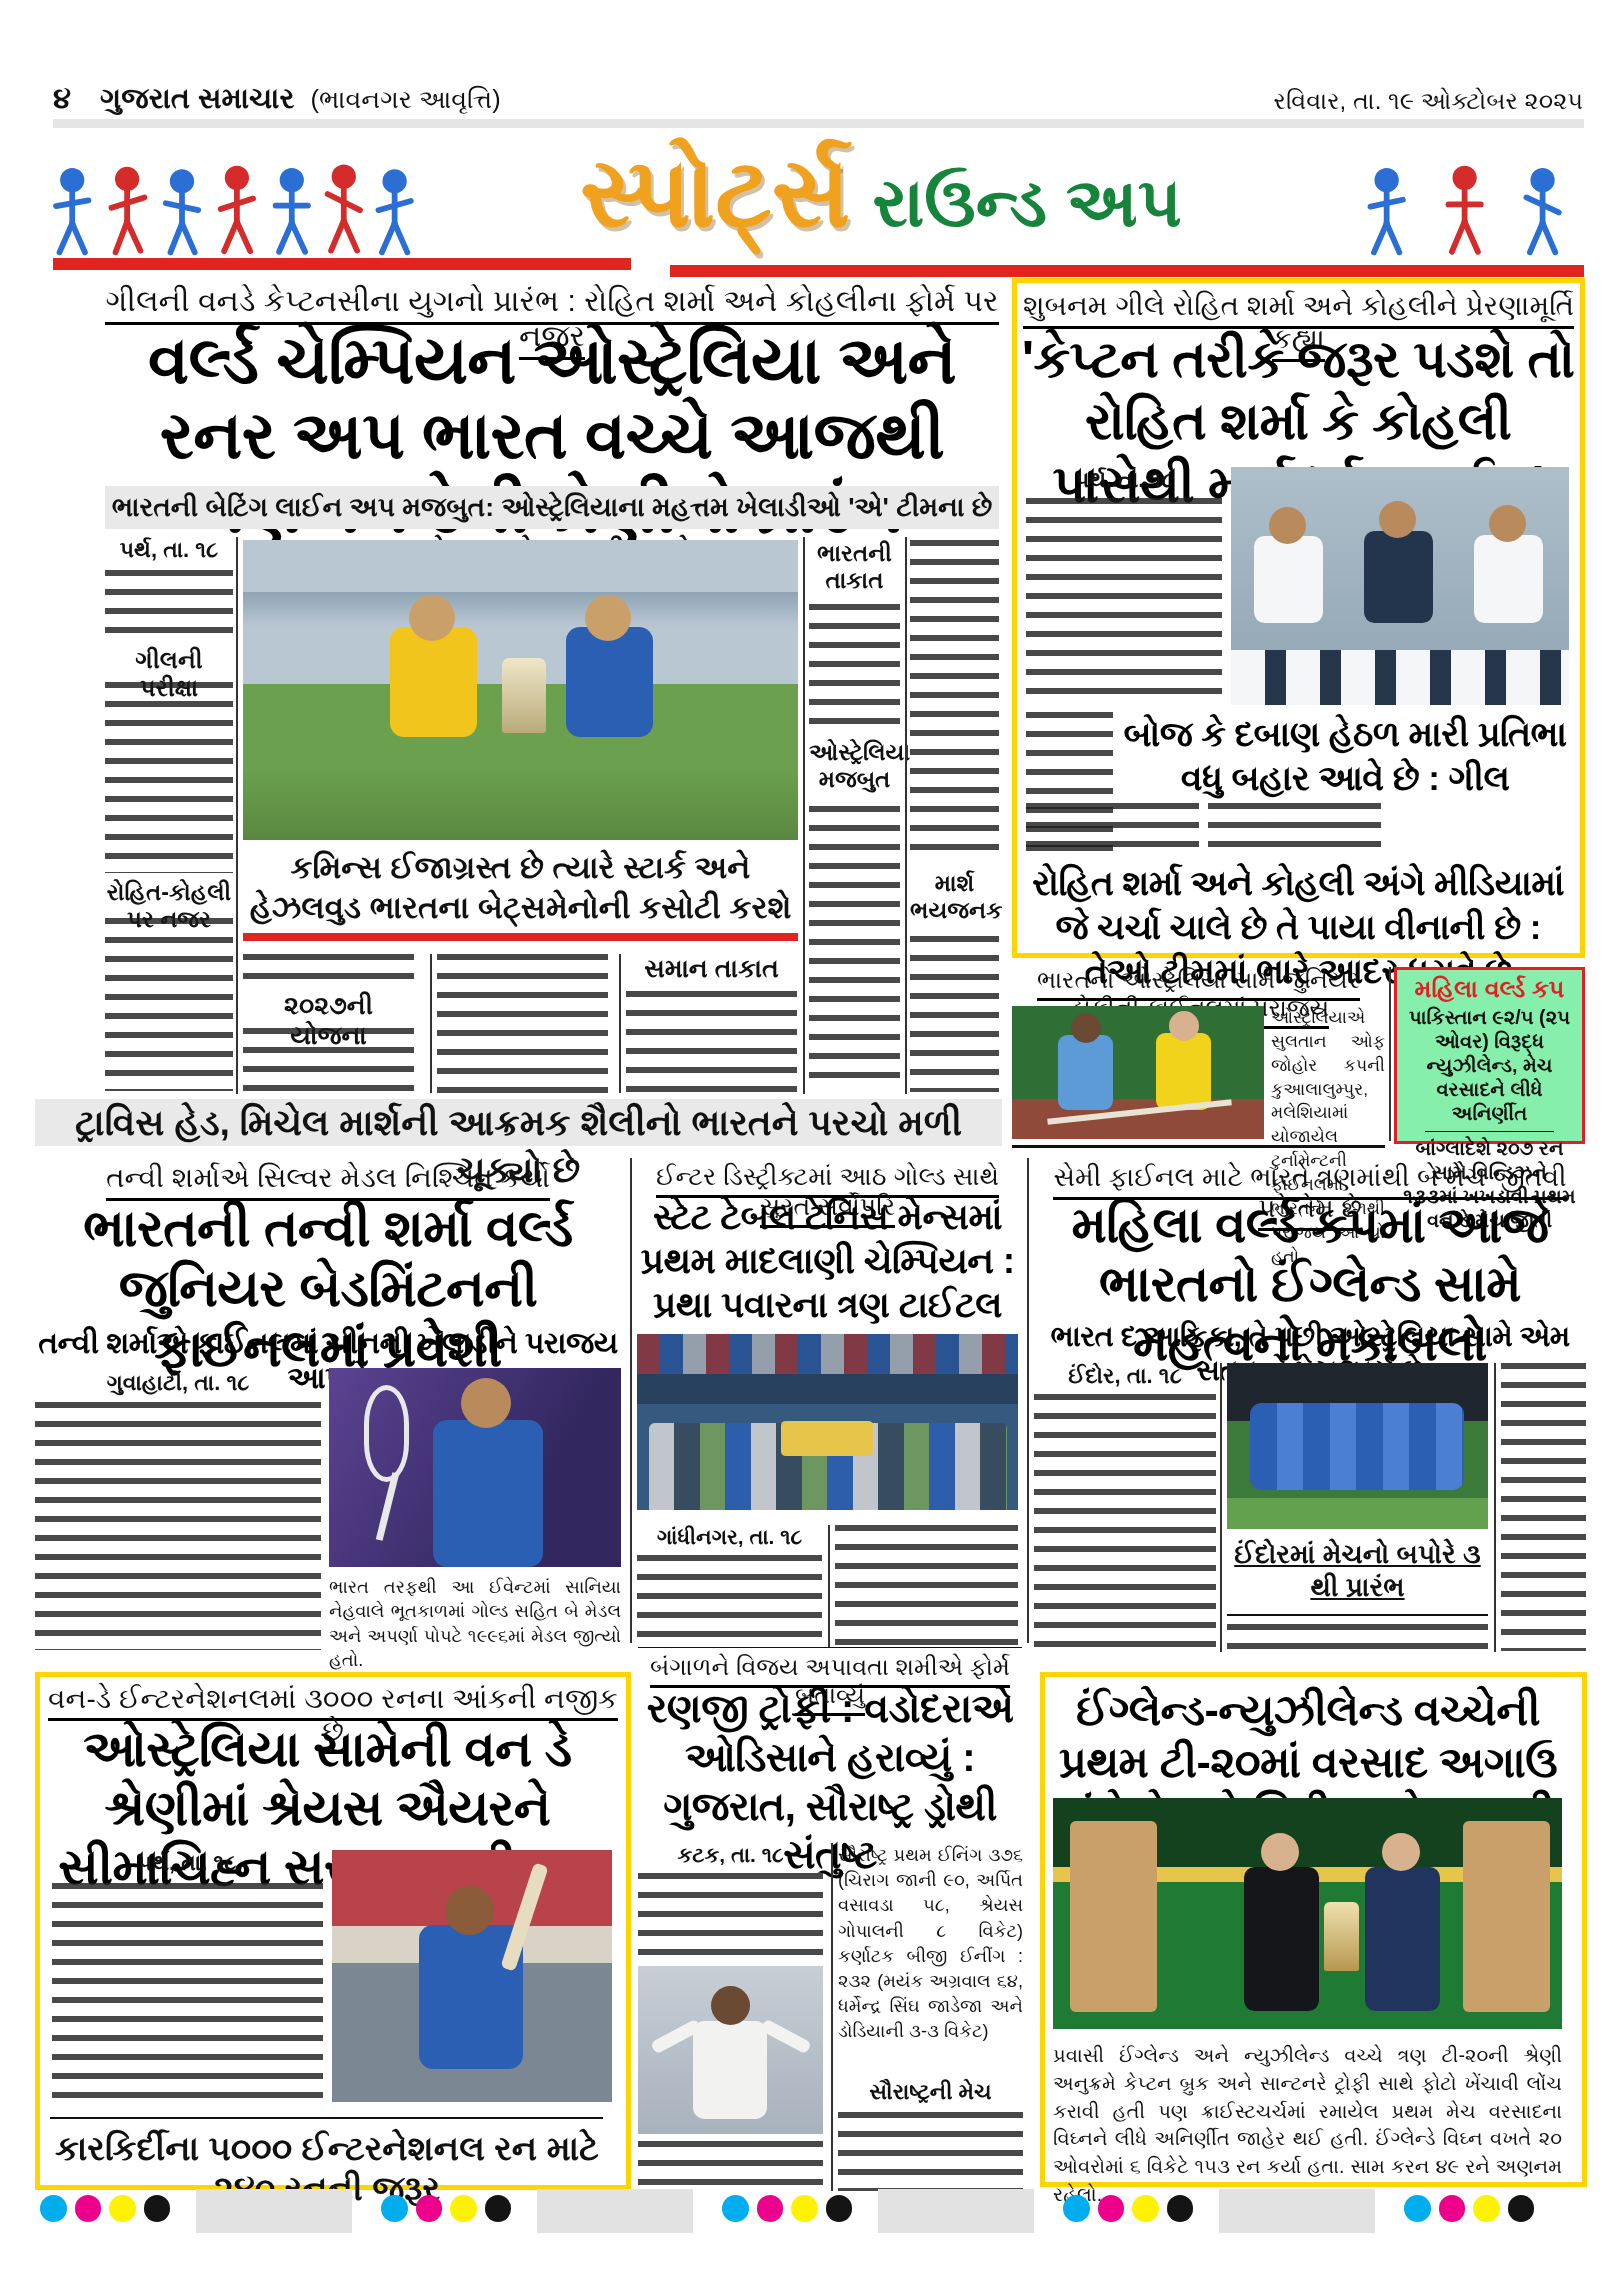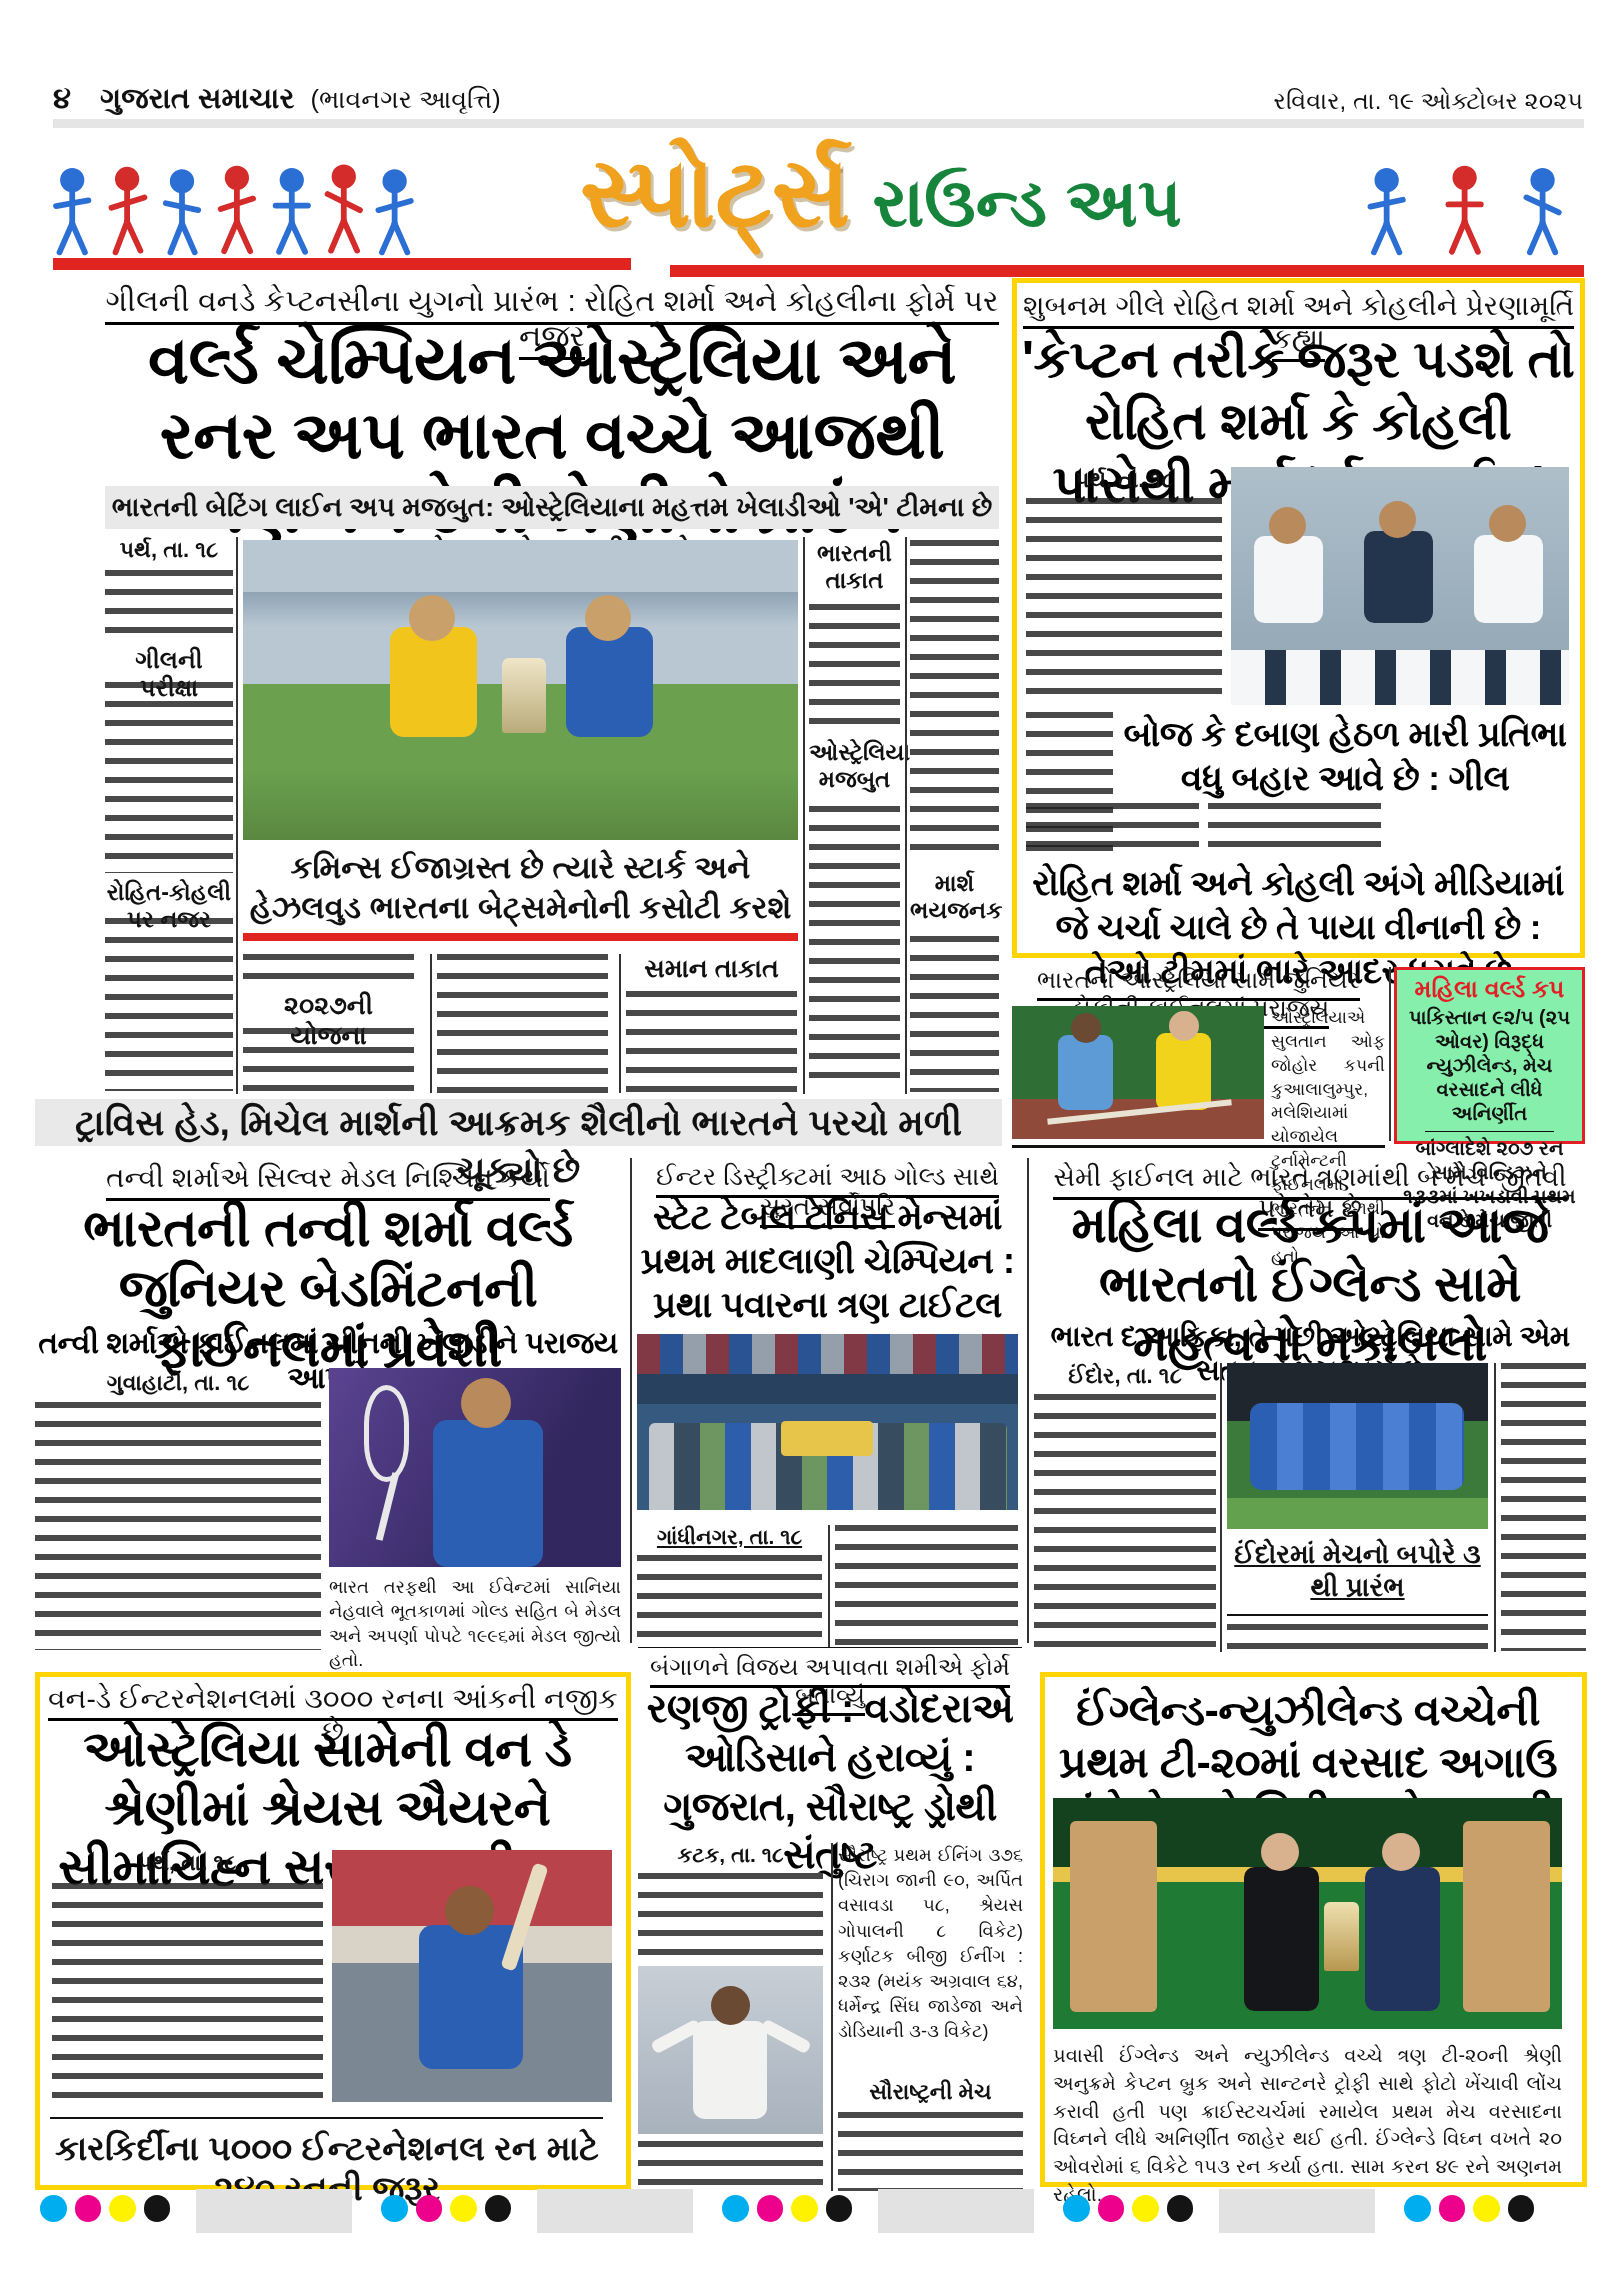--- a/index.html
+++ b/index.html
@@ -237,21 +237,21 @@
 
   <div class="abs ctr kick" style="left:637px;top:1162px;width:381px;font-size:25.4px;">
     <span>ઈન્ટર ડિસ્ટ્રીક્ટમાં આઠ ગોલ્ડ સાથે સુરત સર્વોપરિ</span>
   </div>
   <div class="abs ctr hl" style="left:637px;top:1195px;width:381px;font-size:36px;line-height:1.22;">સ્ટેટ ટેબલ ટેનિસ મેન્સમાં પ્રથમ માદલાણી ચેમ્પિયન : પ્રથા પવારના ત્રણ ટાઈટલ</div>
   <div class="photo" style="left:637px;top:1334px;width:381px;height:176px;background:linear-gradient(#27415f 0 40%,#35597f 40% 100%);">
     <div style="position:absolute;left:0;top:0;width:100%;height:40px;background:repeating-linear-gradient(90deg,#b33 0 23px,#2b5fb4 23px 46px,#ddd 46px 69px);opacity:.6;"></div>
     <div style="position:absolute;left:11.6px;bottom:0;width:358px;height:87px;background:repeating-linear-gradient(90deg,#d9d9d9 0 25.4px,#394a5a 25.4px 51px,#77a05a 51px 76px,#2b5fb4 76px 102px);border-radius:5.8px 5.8px 0 0;opacity:.85;"></div>
     <div style="position:absolute;left:144px;top:87px;width:92px;height:35px;background:#e7c54a;border-radius:4.6px;"></div>
   </div>
-  <div class="abs ctr b" style="left:637px;top:1525px;width:185px;font-size:21px;text-decoration:underline;">ગાંધીનગર, તા. ૧૮</div>
+  <div class="abs ctr b" style="left:637px;top:1525px;width:185px;font-size:21px;">ગાંધીનગર, તા. ૧૮</div>
   <div class="abs tx" style="left:637px;top:1555px;width:185px;height:92px;"></div>
   <div class="abs vline" style="left:828px;top:1525px;height:122px;"></div>
   <div class="abs tx" style="left:835px;top:1525px;width:183px;height:122px;"></div>
 
   <div class="abs ctr kick" style="left:1034px;top:1162px;width:552px;font-size:26.6px;">
     <span>સેમી ફાઈનલ માટે ભારતે ત્રણમાંથી બે મેચ જીતવી પડે તેમ છે</span>
   </div>
   <div class="abs ctr hl" style="left:1034px;top:1196px;width:552px;font-size:50px;line-height:1.18;">મહિલા વર્લ્ડ કપમાં આજે ભારતનો ઈંગ્લેન્ડ સામે મહત્વનો મુકાબલો</div>
   <div class="abs ctr hl" style="left:1034px;top:1320px;width:552px;font-size:29px;">ભારત દ.આફ્રિકા, તે પછી ઓસ્ટ્રેલિયા સામે એમ સતત બે મેચ હાર્યું છે</div>
   <div class="abs ctr b" style="left:1034px;top:1363px;width:182px;font-size:22px;">ઈંદોર, તા. ૧૮</div>

